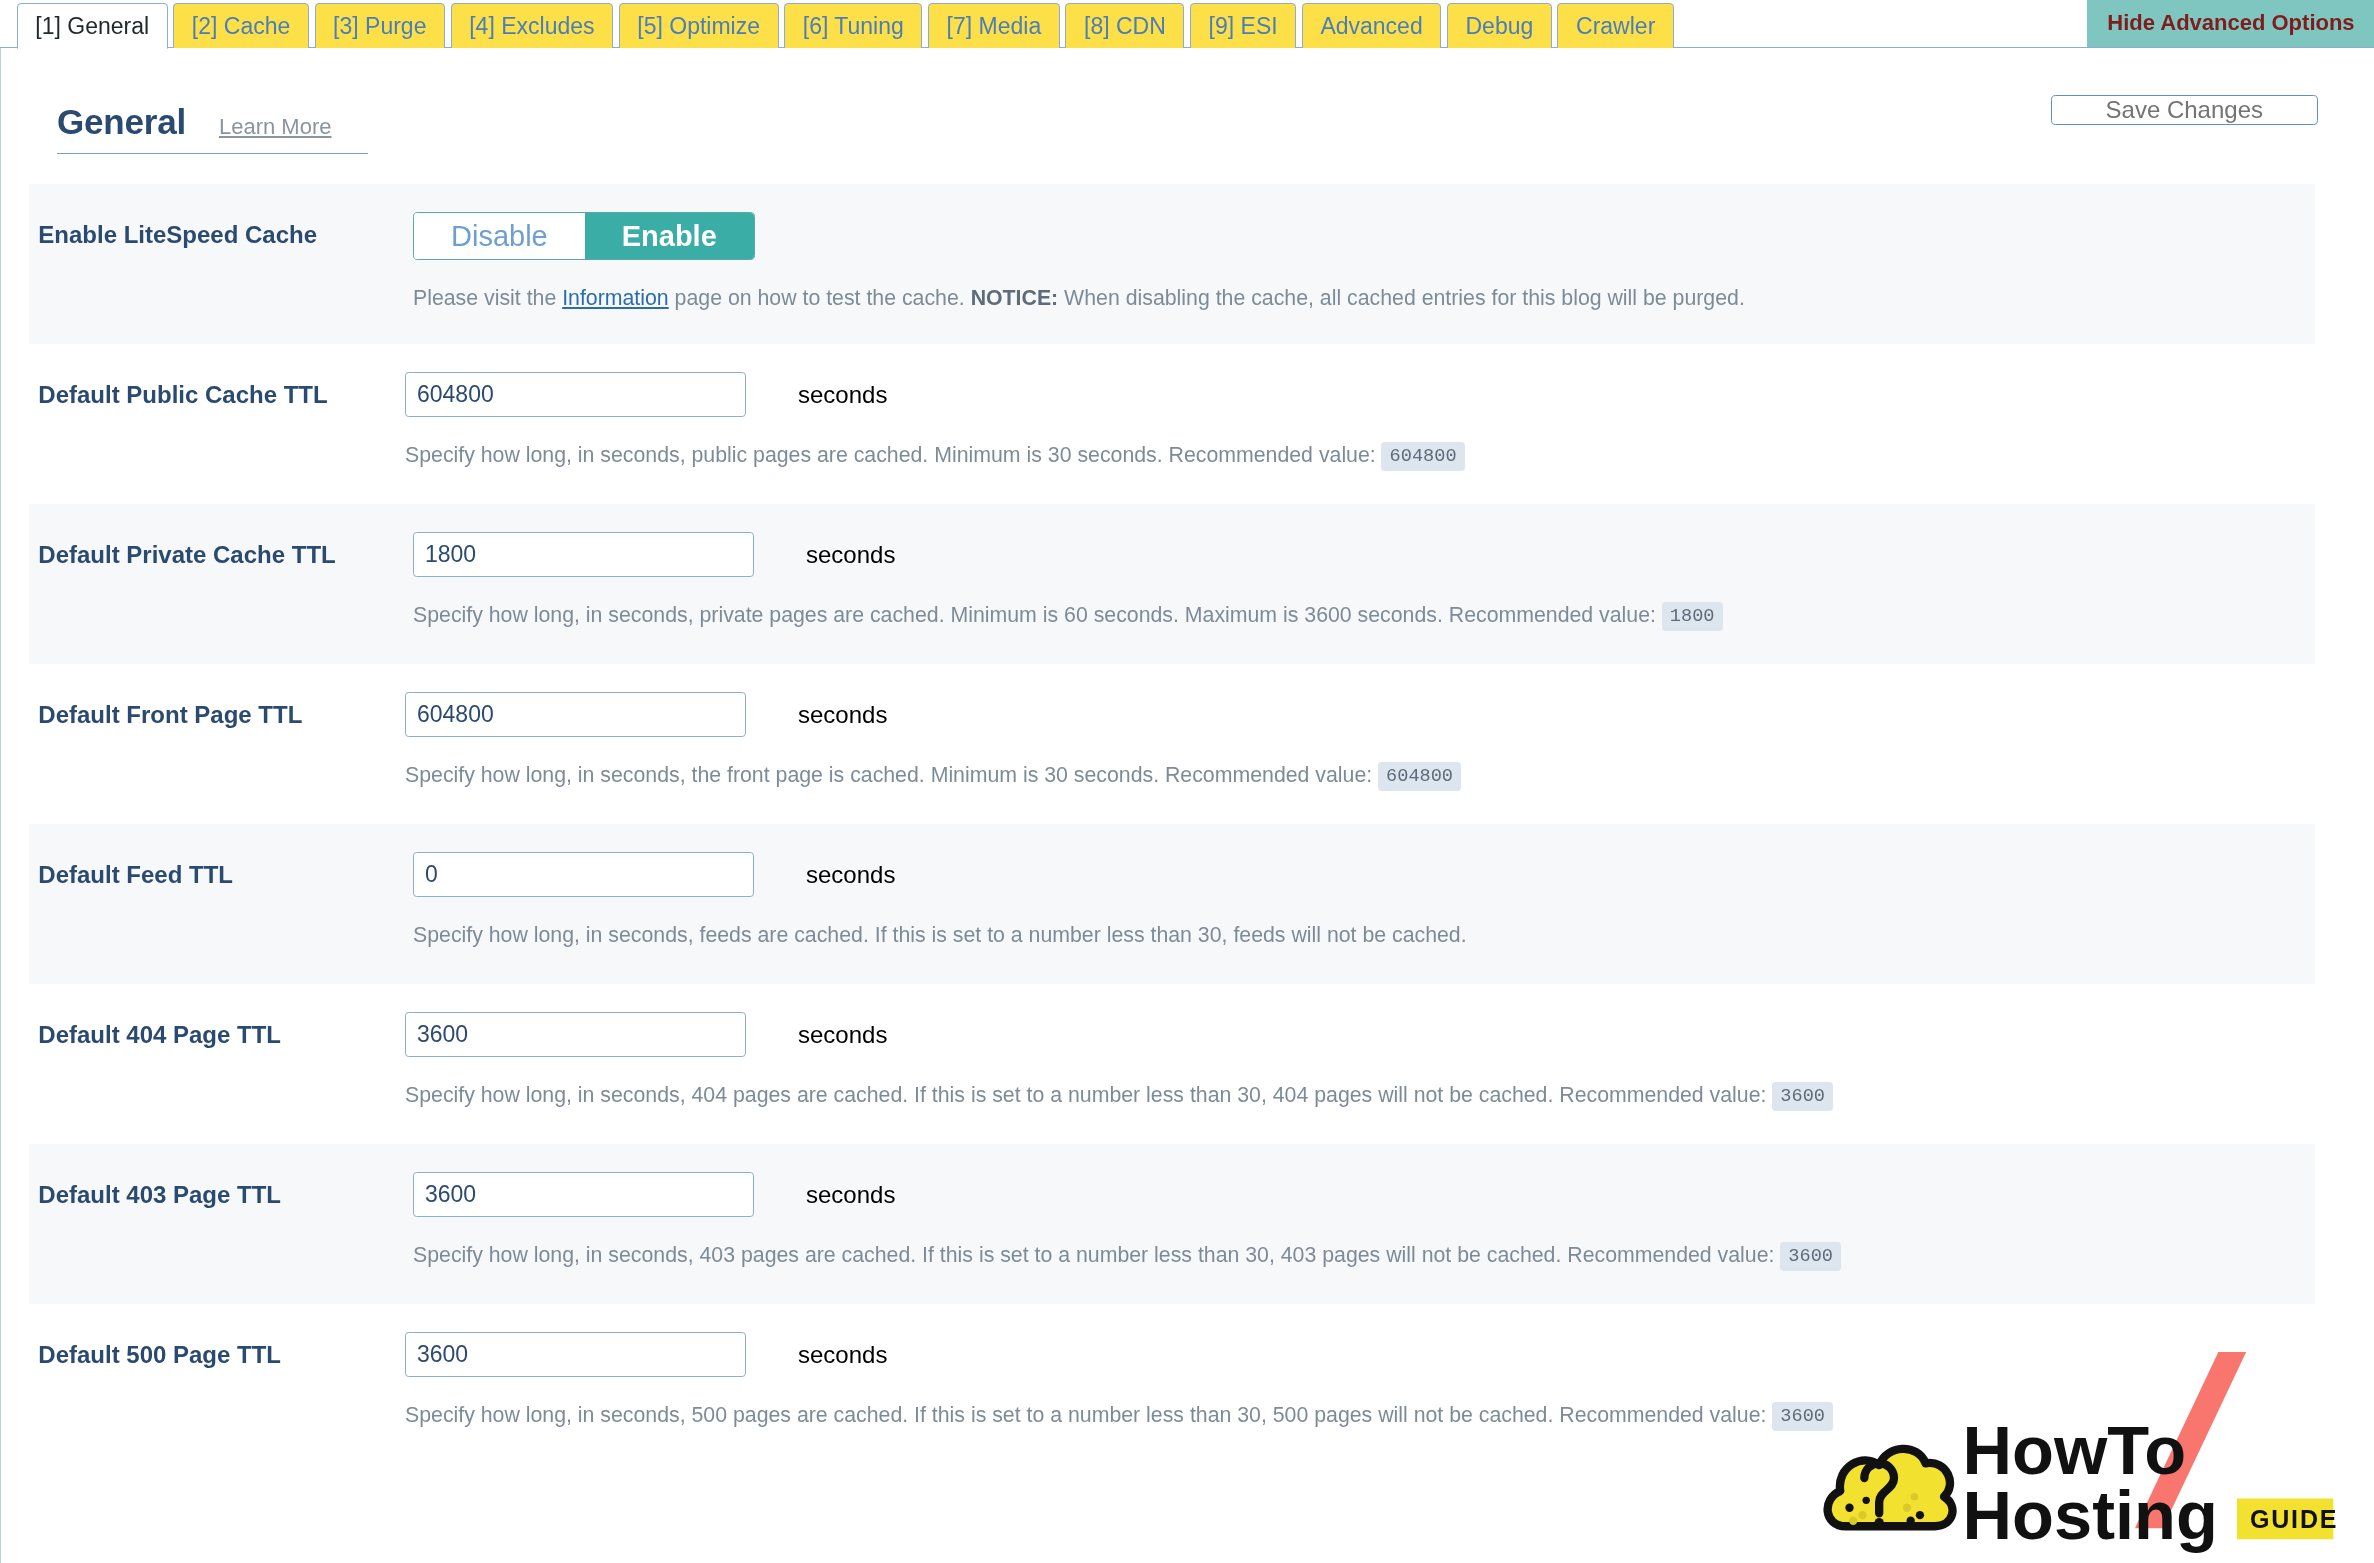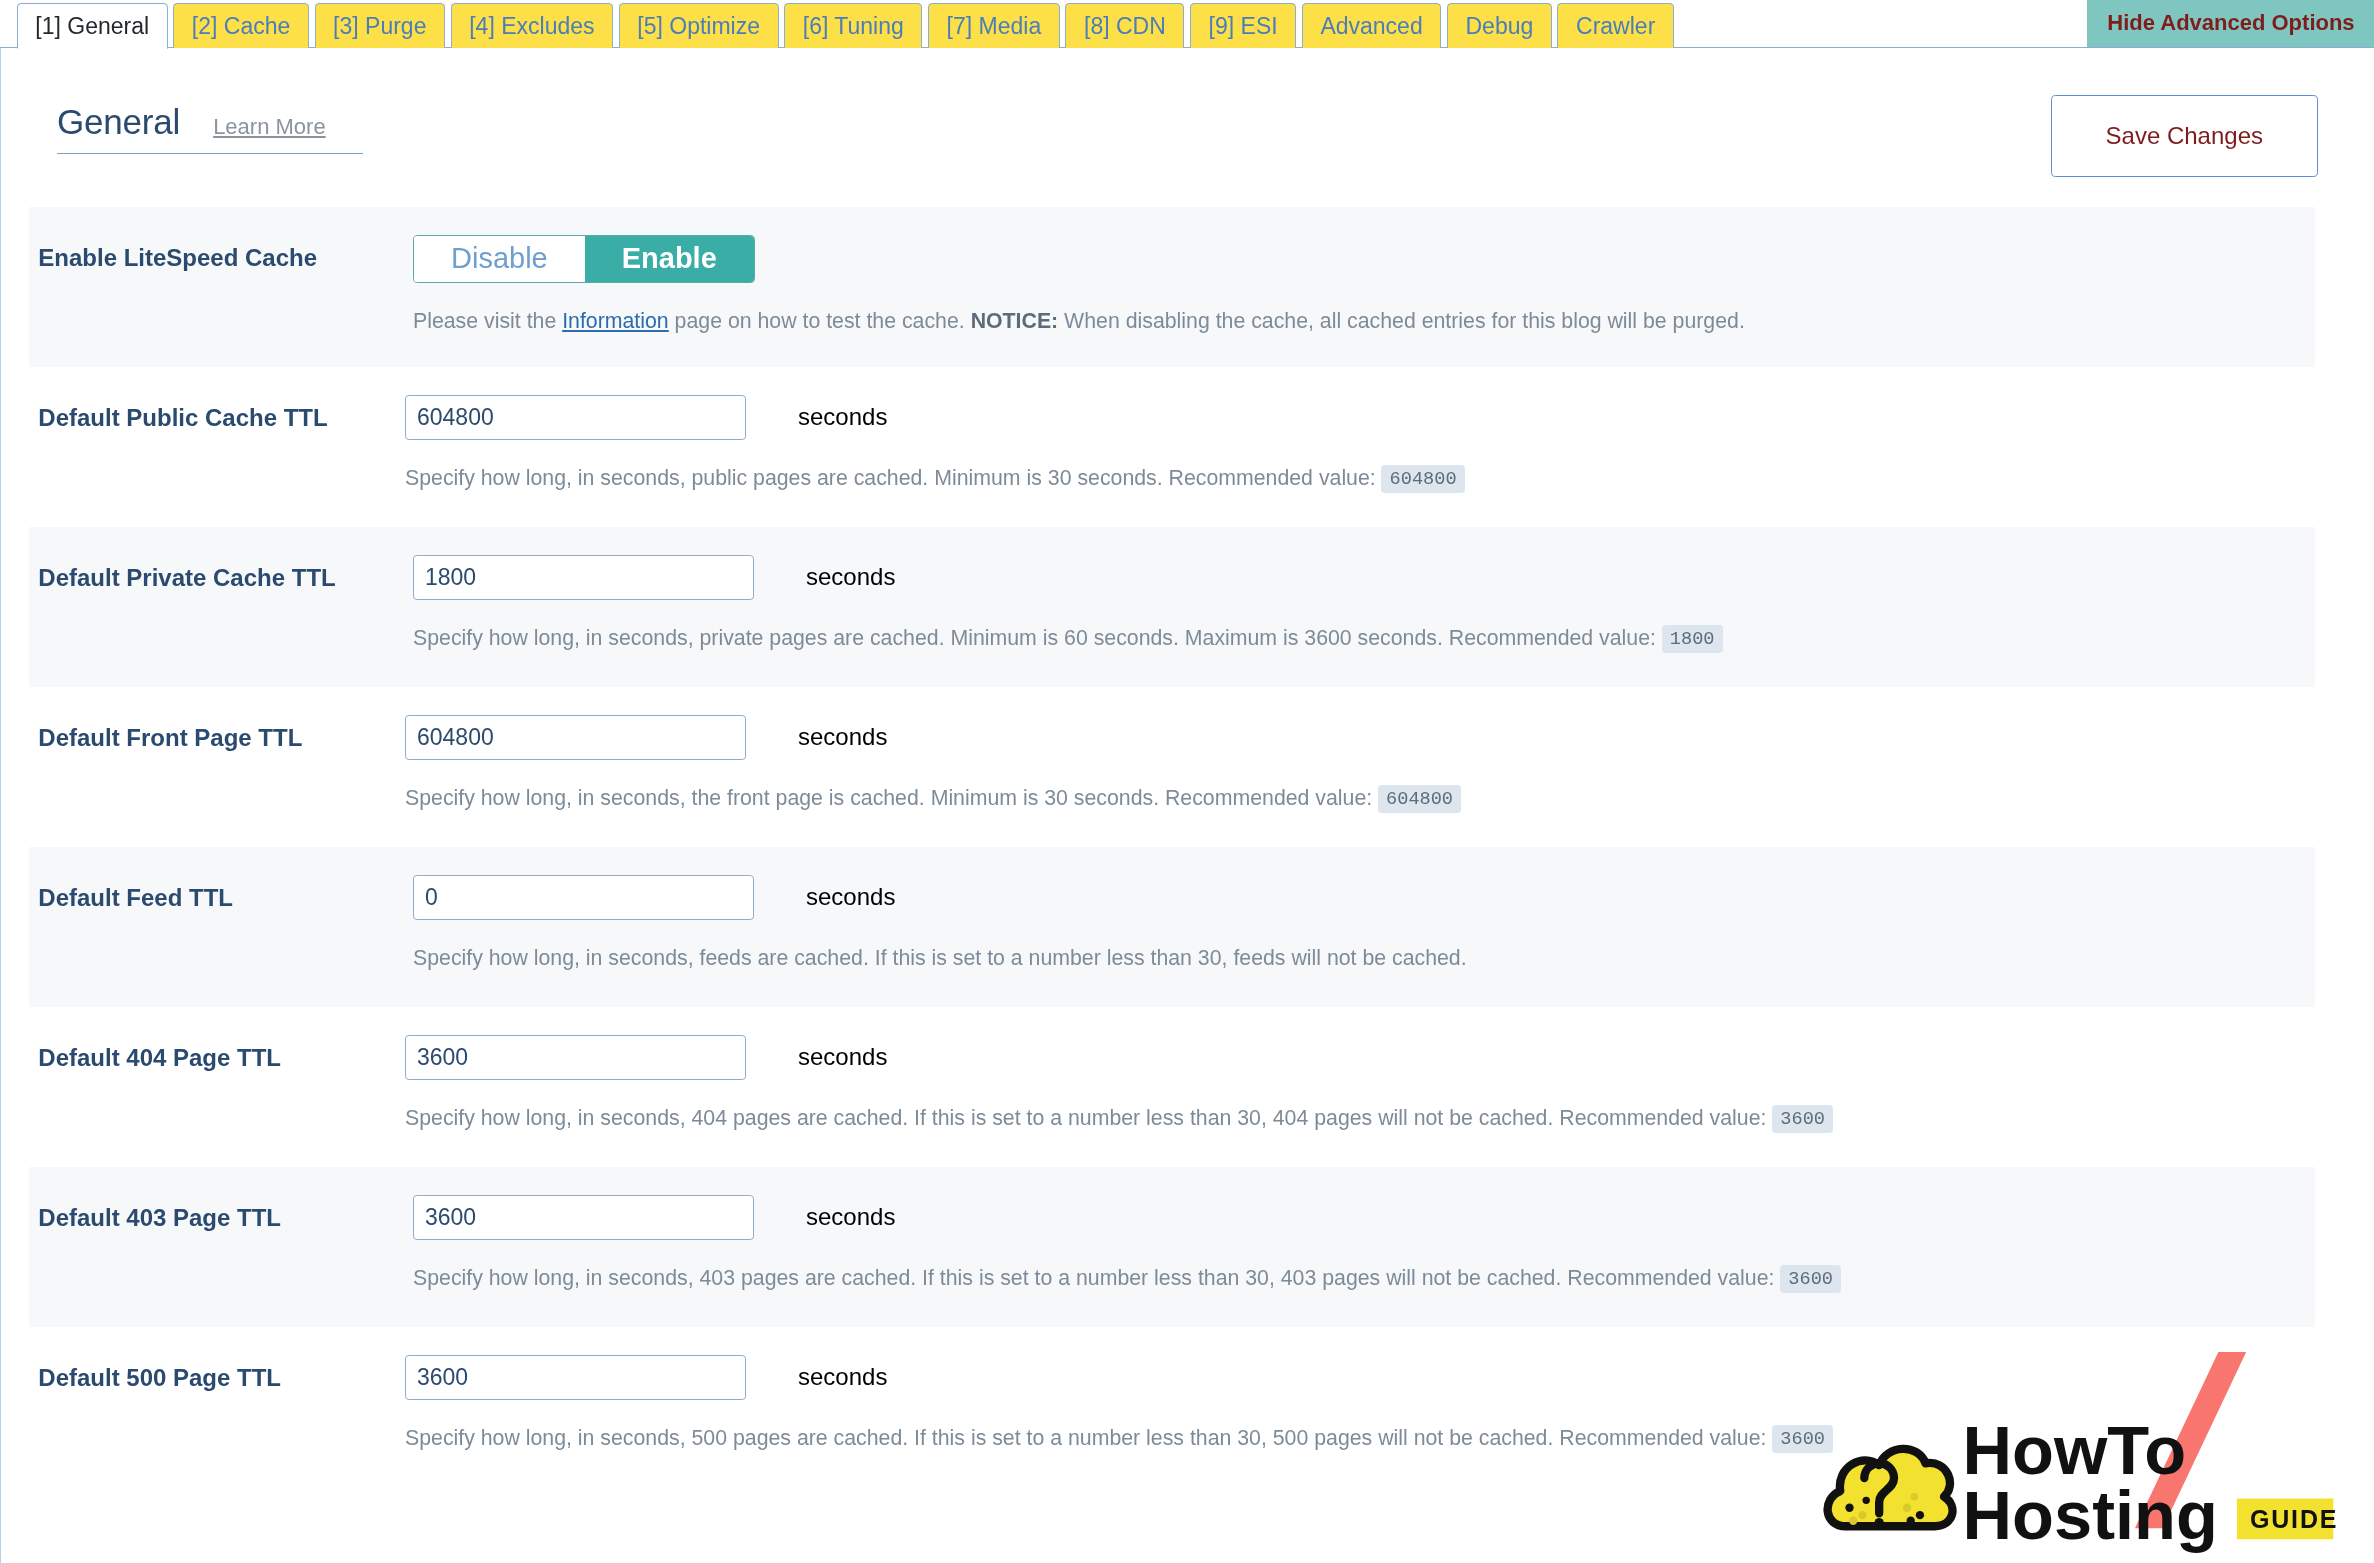--- a/index.html
+++ b/index.html
@@ -77,38 +77,38 @@
   }
   .title-wrap {
     display: flex;
     align-items: baseline;
     border-bottom: 1.9px solid #7a9fc4;
     padding: 0 37px 11px 0;
     margin-left: 28px;
   }
   .title {
     font-size: 35px;
-    font-weight: normal;
+    font-weight: bold;
     color: #2b4a6f;
     letter-spacing: -0.2px;
   }
   .learn-more {
     font-size: 22px;
     color: #8a94a0;
     margin-left: 33px;
   }
   .save-btn {
     margin-top: -7.4px;
     margin-right: 11px;
     border: 0.9px solid #5b8fd0;
     border-radius: 4.6px;
     background: #ffffff;
-    color: #7f1d1d;
+    color: #737373;
     font-size: 24px;
-    padding: 26px 54px;
+    padding: 0 54px;
     cursor: pointer;
     font-family: "Liberation Sans", sans-serif;
   }
 
   
   .settings {
     margin: 30px 28px 0 28px;
     width: 2286px;
   }
   .row {

